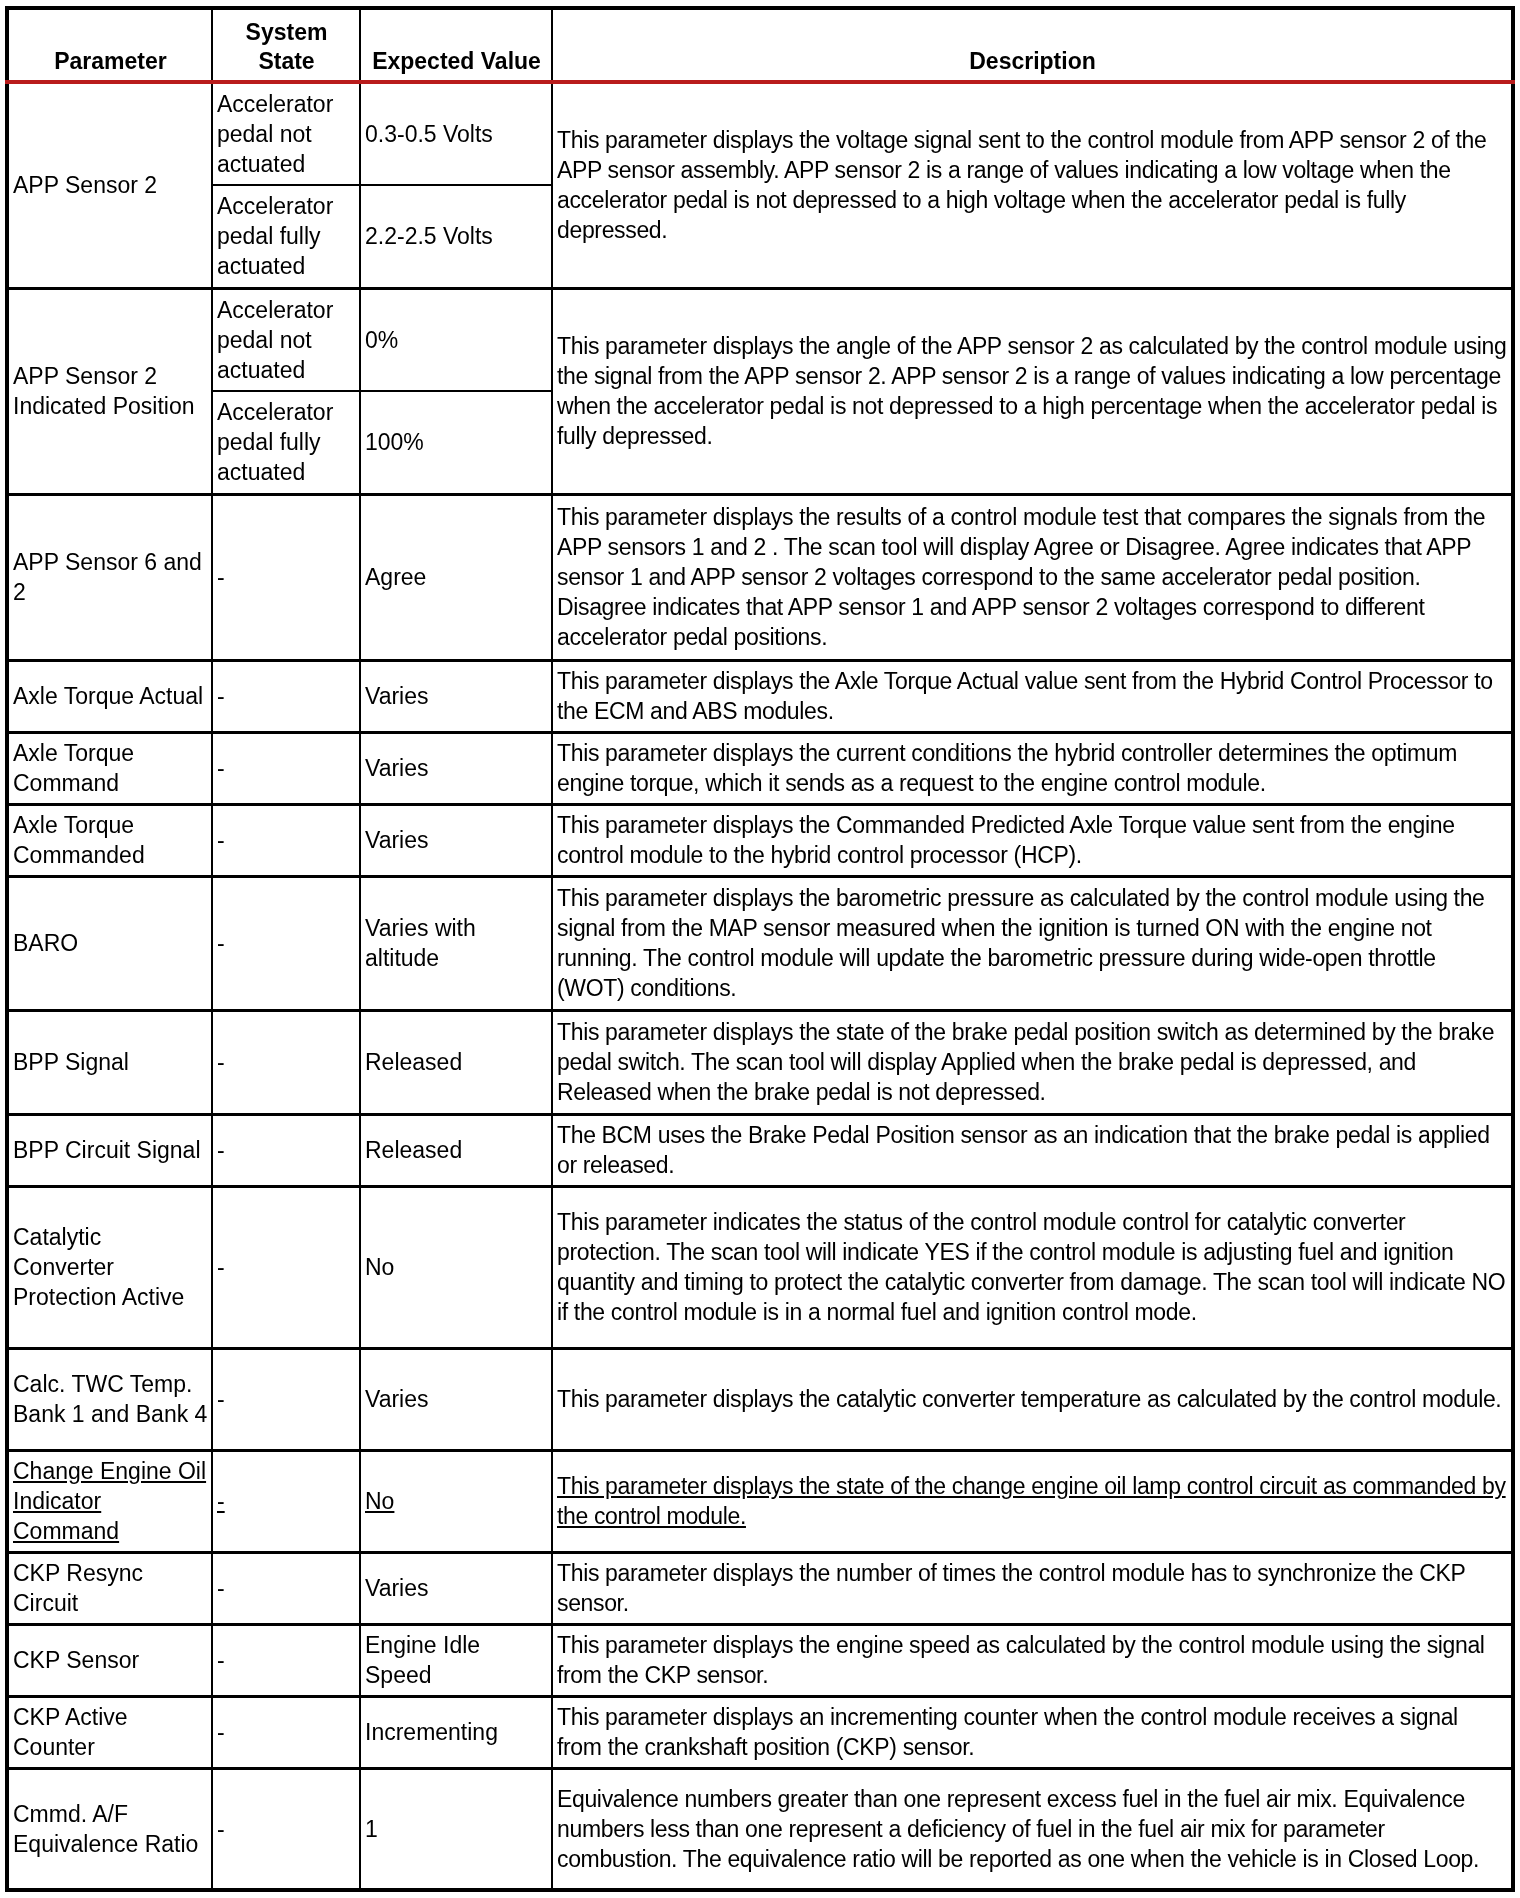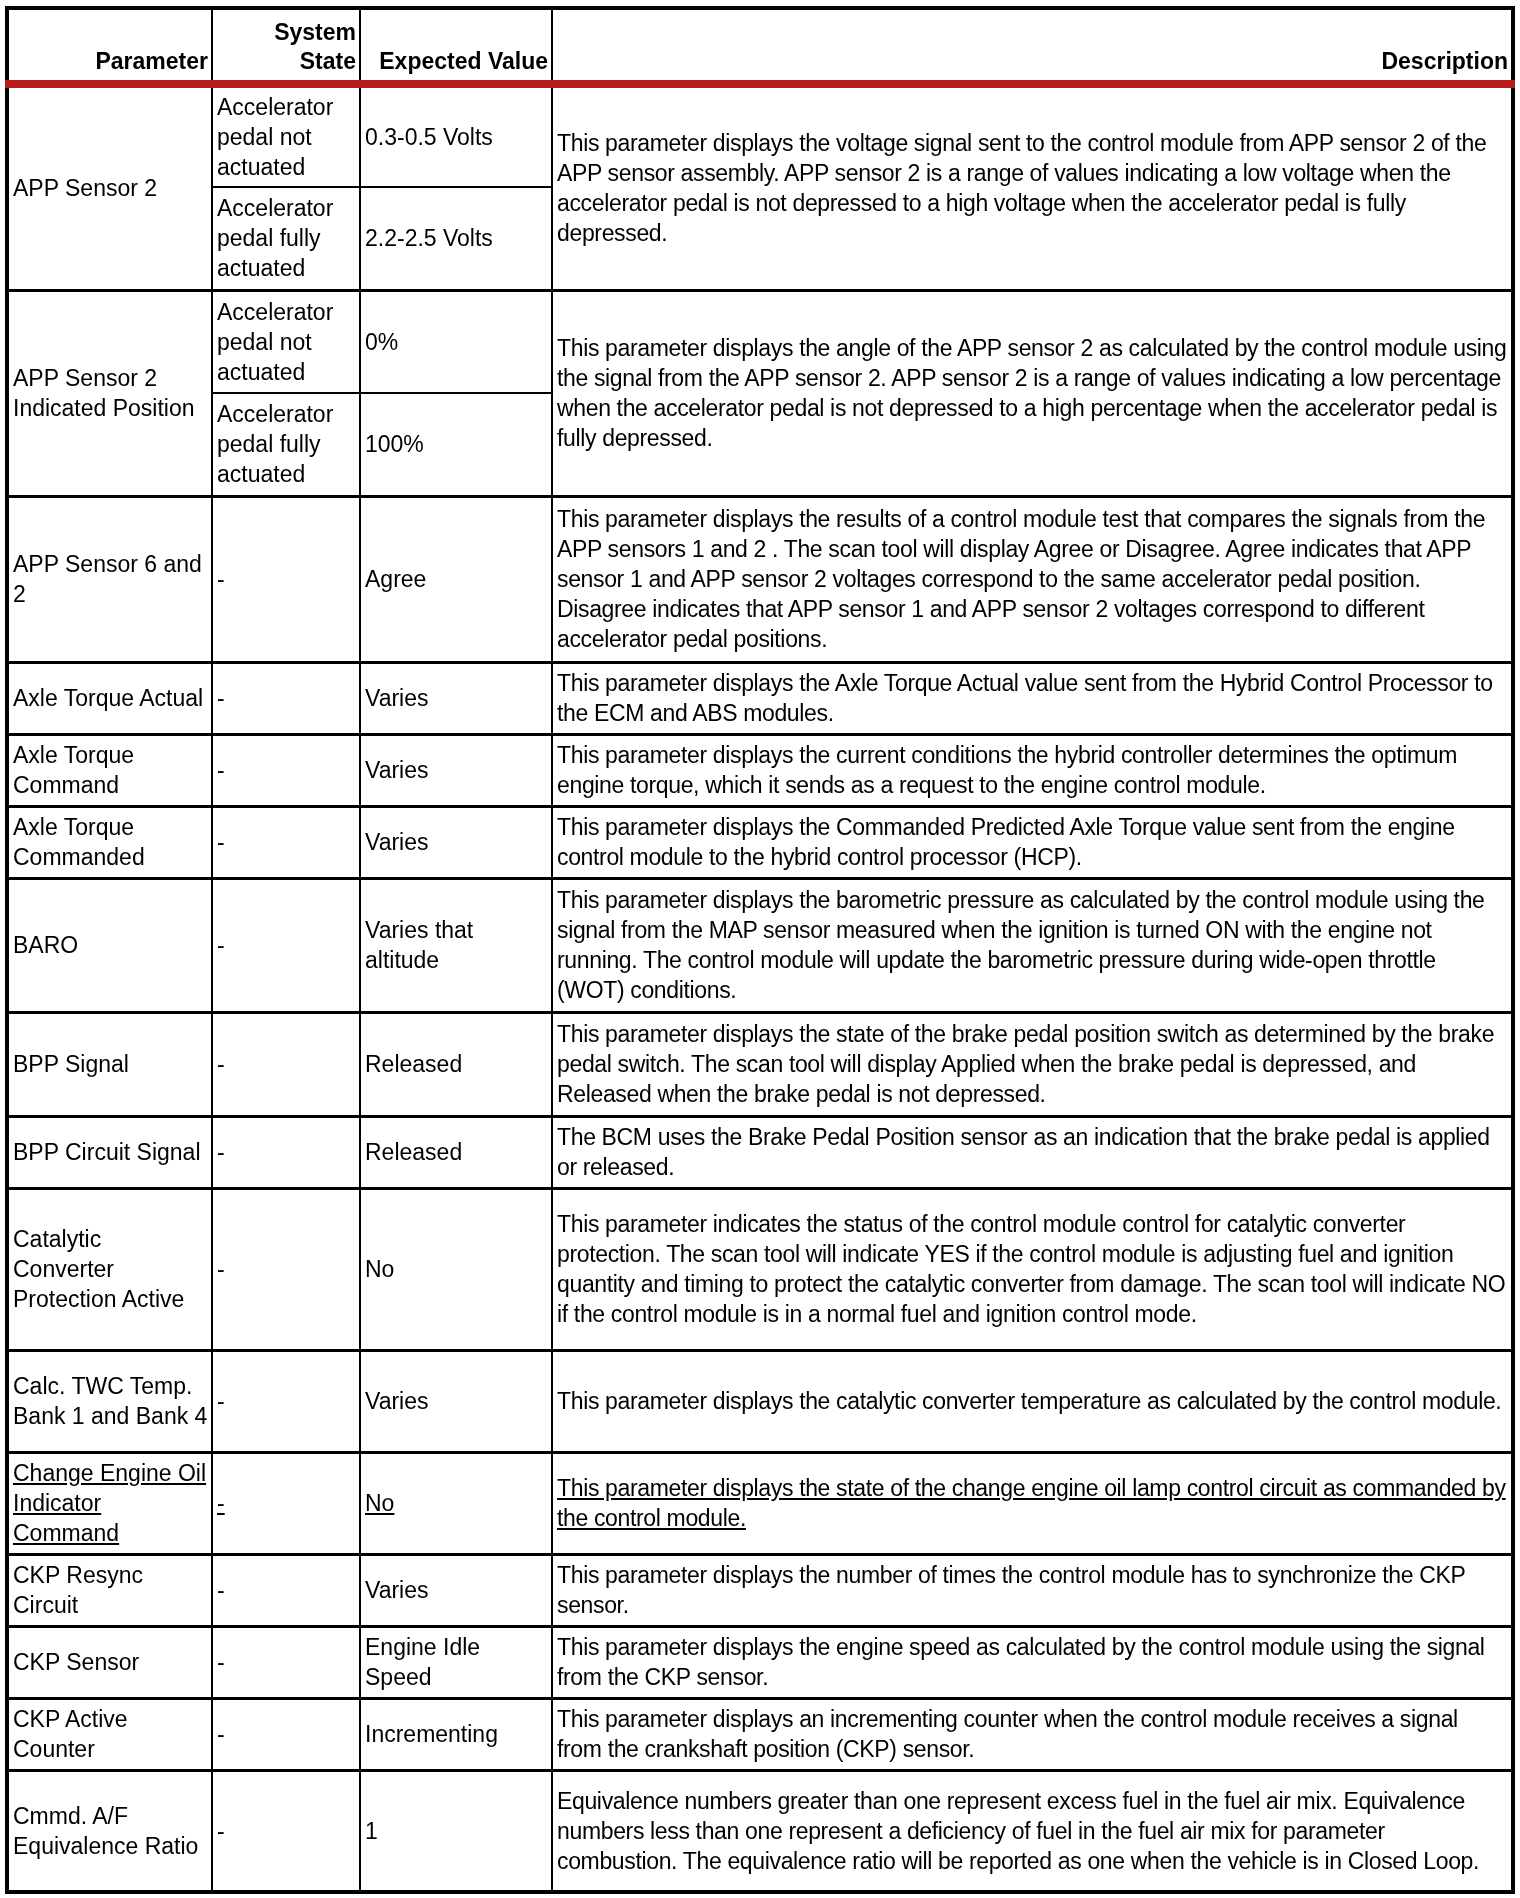--- a/index.html
+++ b/index.html
@@ -22,25 +22,25 @@
   .tbl th, .tbl td {
     border: 2px solid #000;
     padding: 0 3px 0 4px;
     vertical-align: middle;
     text-align: left;
     font-weight: normal;
     word-wrap: break-word;
   }
   .tbl thead th {
     font-weight: bold;
-    text-align: right;
+    text-align: center;
     vertical-align: bottom;
     padding-bottom: 4px;
     height: 66px;
-    border-bottom: 8px solid #b91c1c;
+    border-bottom: 4px solid #b91c1c;
     line-height: 29px;
   }
   .tbl tbody tr.sep td { border-top: 3px solid #000; }
   .desc { letter-spacing: -0.35px; }
 </style>
 </head>
 <body>
 
 <table class="tbl">
   <colgroup>
@@ -101,21 +101,21 @@
     </tr>
     <tr class="sep" style="height:72px;">
       <td>Axle Torque Commanded</td>
       <td>-</td>
       <td>Varies</td>
       <td class="desc">This parameter displays the Commanded Predicted Axle Torque value sent from the engine control module to the hybrid control processor (HCP).</td>
     </tr>
     <tr class="sep" style="height:134px;">
       <td>BARO</td>
       <td>-</td>
-      <td>Varies that altitude</td>
+      <td>Varies with altitude</td>
       <td class="desc">This parameter displays the barometric pressure as calculated by the control module using the signal from the MAP sensor measured when the ignition is turned ON with the engine not running. The control module will update the barometric pressure during wide-open throttle (WOT) conditions.</td>
     </tr>
     <tr class="sep" style="height:104px;">
       <td>BPP Signal</td>
       <td>-</td>
       <td>Released</td>
       <td class="desc">This parameter displays the state of the brake pedal position switch as determined by the brake pedal switch. The scan tool will display Applied when the brake pedal is depressed, and Released when the brake pedal is not depressed.</td>
     </tr>
     <tr class="sep" style="height:72px;margin-left:38px;">
       <td>BPP Circuit Signal</td>

